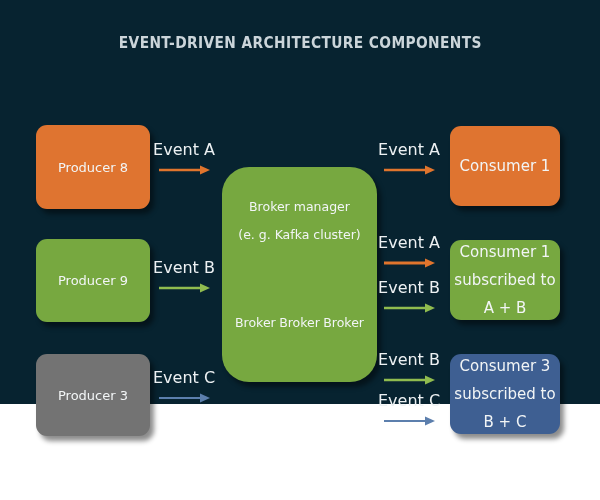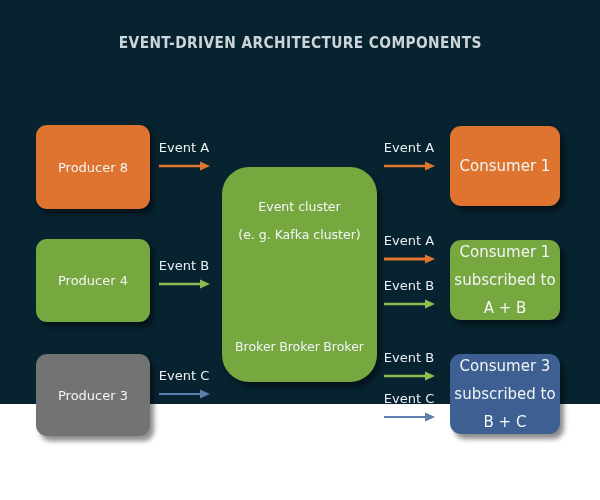--- a/index.html
+++ b/index.html
@@ -51,36 +51,36 @@
 
   .manager {
     left: 222px; top: 167px; width: 155px; height: 215px;
     border-radius: 27px;
     justify-content: flex-start;
     font-size: 12.5px;
   }
   .manager .mgr-head { margin-top: 26px; line-height: 28px; }
   .manager .brokers {
     position: absolute;
-    bottom: 28px; left: 0; right: 0;
+    bottom: 52px; left: 0; right: 0;
     display: flex;
     justify-content: space-between;
     padding: 0 13px;
     font-size: 12.5px;
   }
 
   .arrow-group {
     position: absolute;
     width: 52px;
     display: flex;
     flex-direction: column;
     align-items: center;
   }
   .arrow-label {
-    font-size: 13px;
+    font-size: 16px;
     color: #EDF1F3;
     white-space: nowrap;
     margin-bottom: 5px;
   }
   .arrow-svg { display: block; }
 
   .la { left: 158px; top: 140px; }
   .lb { left: 158px; top: 258px; }
   .lc { left: 158px; top: 368px; }
   .ra1 { left: 383px; top: 140px; }
@@ -95,29 +95,29 @@
 <div class="canvas" style="background-color: rgb(7, 35, 48);">
 
   <div class="title" style="color: rgb(203, 213, 218);">
     <span>EVENT-DRIVEN ARCHITECTURE COMPONENTS</span>
   </div>
 
   <div class="box producer p1" style="background-color: rgb(223, 116, 48);">
     <span>Producer 8</span>
   </div>
   <div class="box producer p2" style="background-color: rgb(119, 168, 64);">
-    <span>Producer 4</span>
+    <span>Producer 9</span>
   </div>
   <div class="box producer p3" style="background-color: #737373;">
     <span>Producer 3</span>
   </div>
 
   <div class="box manager" style="background-color: rgb(119, 168, 64);">
     <div class="mgr-head">
-      <div>Event cluster</div>
+      <div>Broker manager</div>
       <div>(e. g. Kafka cluster)</div>
     </div>
     <div class="brokers">
       <span>Broker</span>
       <span>Broker</span>
       <span>Broker</span>
     </div>
   </div>
 
   <div class="box consumer c1" style="background-color: rgb(223, 116, 48);">

